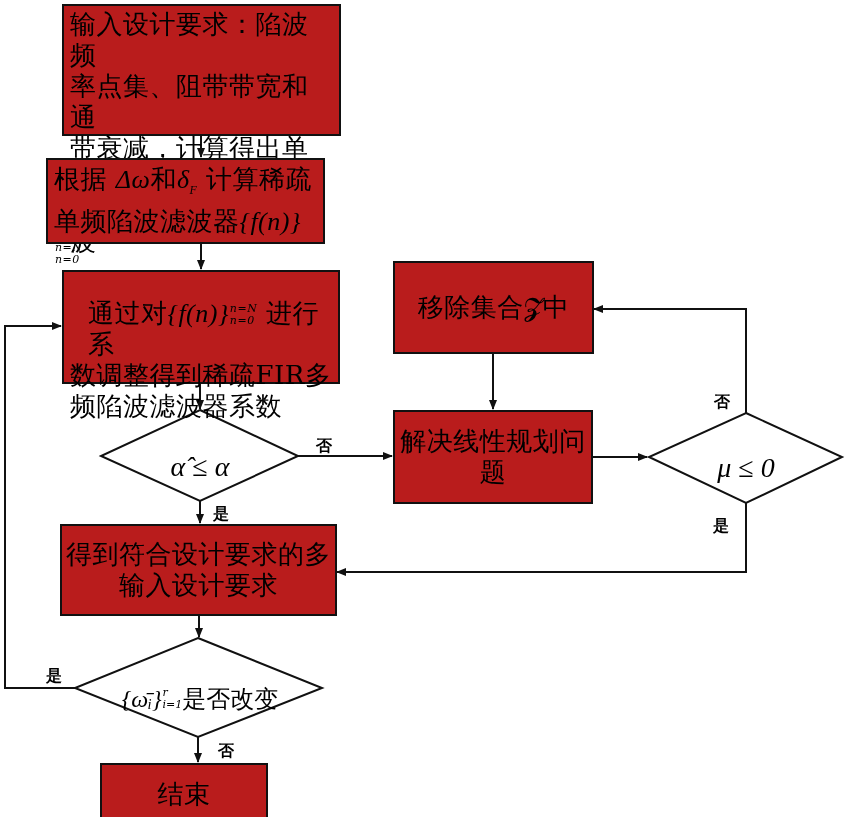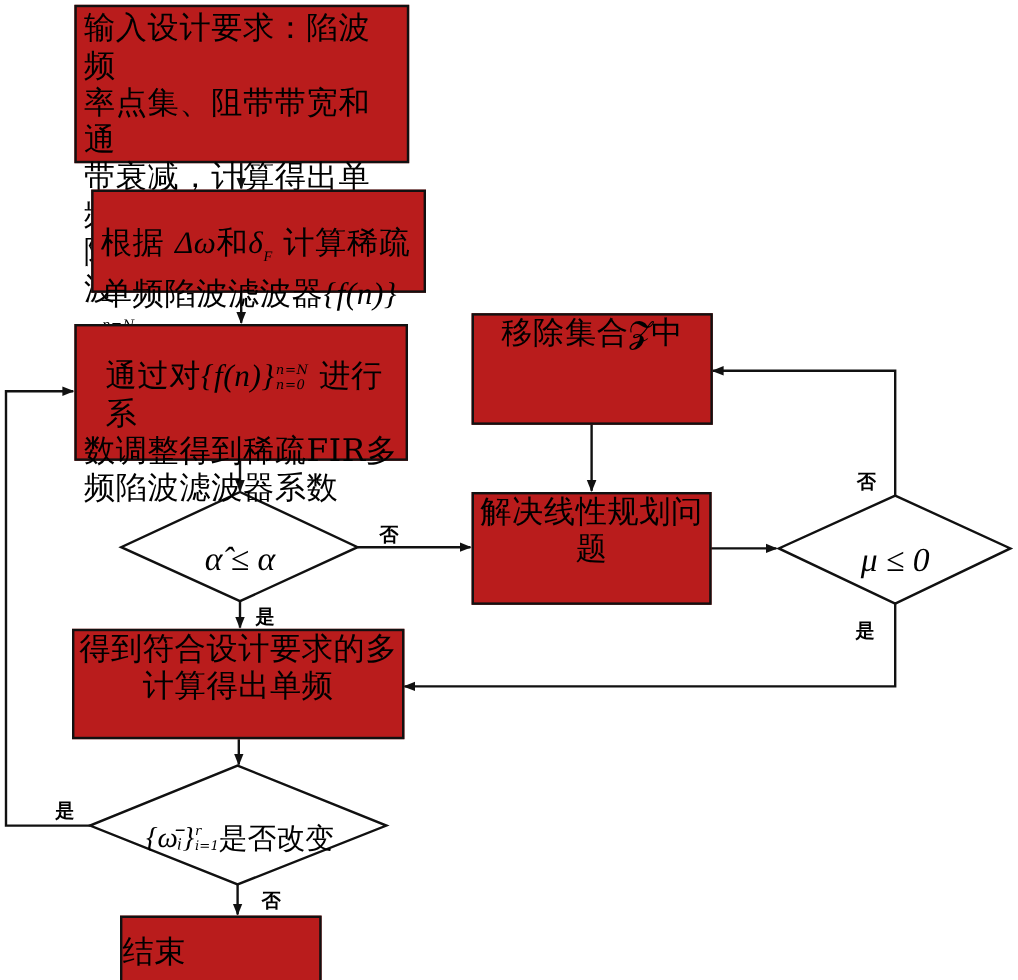--- a/index.html
+++ b/index.html
@@ -1,21 +1,21 @@
 <!DOCTYPE html>
 <html><head>
 <meta charset="utf-8">
 <style>
   html, body { margin:0; padding:0; background:#ffffff; }
   body { width:848px; height:817px; position:relative; overflow:hidden;
          font-family: "DejaVu Serif", "Liberation Serif", serif; color:#000; }
   svg.lines { position:absolute; left:0; top:0; }
   .box { position:absolute; border:2px solid #111; box-sizing:border-box; background:#b91c1c; }
   .txt { font-size:26px; line-height:31px; letter-spacing:0.5px; }
-  .center { display:flex; align-items:center; text-align:center; }
+  .center { display:flex; align-items:center; justify-content:center; text-align:center; }
   .lbl { position:absolute; font-size:16px; font-weight:bold; font-family:"DejaVu Sans", sans-serif; }
   .math { font-style:italic; font-family:"Liberation Serif", serif; }
   .dtext { position:absolute; font-size:26px; display:flex; align-items:center; justify-content:center; white-space:nowrap;margin-top:11px; }
   sub, sup { font-size:12px; font-style:italic; }
   .limits { display:inline-flex; flex-direction:column; vertical-align:middle; font-size:11px; font-style:italic; line-height:12px; margin-left:1px; }
 </style>
 </head>
 <body>
 
 <svg class="lines" width="848" height="817">
@@ -56,21 +56,21 @@
   <line x1="198" y1="737" x2="198" y2="762" stroke="#111" stroke-width="2" marker-end="url(#arr)"></line>
 </svg>
 
 <div class="box txt" style="left:62px; top:4px; width:279px; height:132px; padding:3px 6px;">
   <div>输入设计要求：陷波频</div>
   <div>率点集、阻带带宽和通</div>
   <div>带衰减，计算得出单频</div>
   <div>陷波滤波器的阻带纹波</div>
 </div>
 
-<div class="box txt" style="left:76px; top:158px; width:279px; height:86px; padding:27px 6px;">
+<div class="box txt" style="left:46px; top:158px; width:279px; height:86px; padding:4px 6px;">
   <div>
     <span>根据</span>
     <span class="math">Δω</span><span>和</span><span class="math"><span>δ</span><sub>F</sub></span>
     <span>计算稀疏</span>
   </div>
   <div>
     <span>单频陷波滤波器</span><span class="math">{f(n)}</span><span class="limits">
         <span>n=N</span>
         <span>n=0</span>
       </span>
@@ -97,21 +97,21 @@
 
 <div class="box txt center" style="left:393px; top:410px; width:200px; height:94px; flex-direction:column;">
   <div>解决线性规划问</div>
   <div>题</div>
 </div>
 
 <div class="dtext math" style="left:676px; top:437px; width:140px; height:40px; font-size:28px;">μ ≤ 0</div>
 
 <div class="box txt center" style="left:60px; top:524px; width:277px; height:92px; flex-direction:column;">
   <div>得到符合设计要求的多</div>
-  <div>计算得出单频</div>
+  <div>输入设计要求</div>
 </div>
 
 <div class="dtext" style="left:100px; top:668px; width:200px; height:40px; font-size:24px;">
   <span class="math">{ω̄ᵢ}</span>
     <span class="limits">
       <span>r</span>
       <span>i=1</span>
     </span>
     <span>是否改变</span>
 </div>

